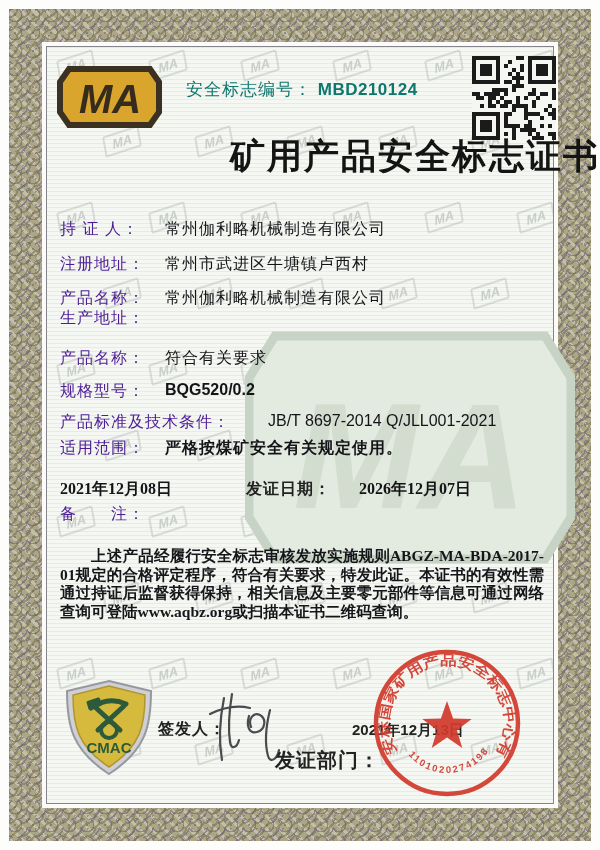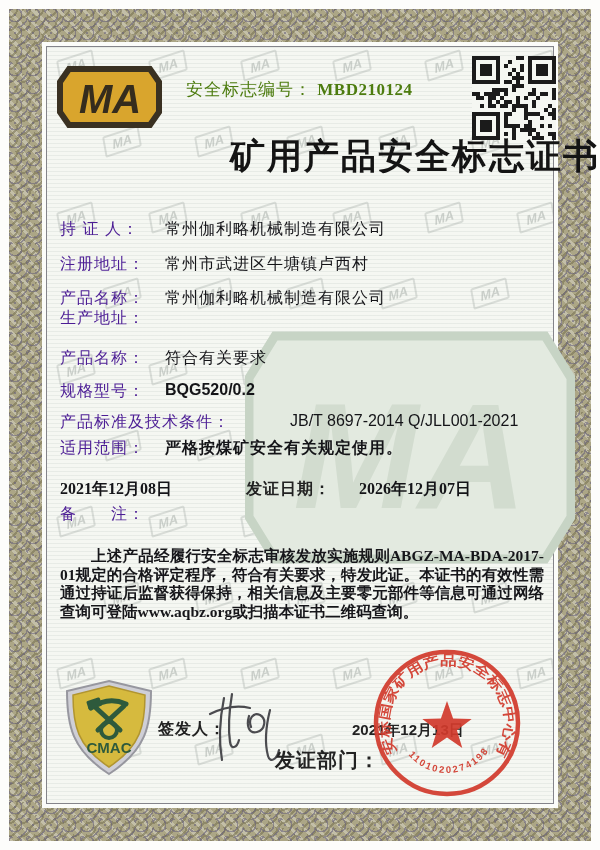--- a/index.html
+++ b/index.html
@@ -20,35 +20,35 @@
 
   .wm-layer{position:absolute;inset:47px;overflow:hidden;z-index:1;}
   .wm-tile{position:absolute;display:inline-block;font:italic 700 13px "Liberation Sans",sans-serif;
     color:rgba(168,175,170,.55);border:2px solid rgba(168,175,170,.38);border-radius:2px;
     padding:1px 7px;transform:rotate(-18deg) skewX(-8deg);}
   .wm-center{position:absolute;left:245px;top:330px;z-index:1;}
 
   .content{position:absolute;inset:0;z-index:2;}
 
   .ma-logo{position:absolute;left:57px;top:66px;}
-  .num-line{position:absolute;left:186px;top:78px;font-family:Liberation Serif, serif;
-    font-size:17px;color:#4d7c0f;letter-spacing:1px;}
+  .num-line{position:absolute;left:186px;top:78px;font-family:Liberation Sans, sans-serif;
+    font-size:17px;color:#0f766e;letter-spacing:1px;}
   .num-line b{font-weight:600;letter-spacing:0.5px;}
   .qr{position:absolute;left:472px;top:56px;}
 
   .title{position:absolute;left:12px;right:0;top:133px;text-align:right;
     font-family:"Liberation Serif",serif;font-weight:700;font-size:35px;
     letter-spacing:2px;color:#141414;}
 
   .row{position:absolute;left:60px;width:484px;display:flex;font-size:16px;}
   .row .lab{flex:0 0 105px;font-weight:400;color:#4c1d95;letter-spacing:1px;white-space:nowrap;}
   .row .val{font-family:"Liberation Serif",serif;color:#141418;}
   .val.kai{font-style:normal;letter-spacing:1px;}
   .val.bold{font-weight:700;font-family:"Liberation Sans",sans-serif;text-align:right;}
-  .row.inline .lab{flex:0 0 auto;margin-right:60px;}
+  .row.inline .lab{flex:0 0 auto;margin-right:38px;}
   .row.dates .lab2{font-weight:600;letter-spacing:1px;margin-left:36px;white-space:nowrap;}
   .row.dates .val{font-weight:600;}
   .wrapval{line-height:17px;}
 
   .statement{position:absolute;left:60px;top:547px;width:484px;
     font-family:"Liberation Serif",serif;font-weight:600;font-size:15.5px;
     line-height:18.6px;text-align:justify;text-indent:2em;color:#16161a;}
 
   .badge{position:absolute;left:58px;top:678px;}
   .signer{position:absolute;left:158px;top:719px;font-weight:600;font-size:16px;letter-spacing:1px;}

